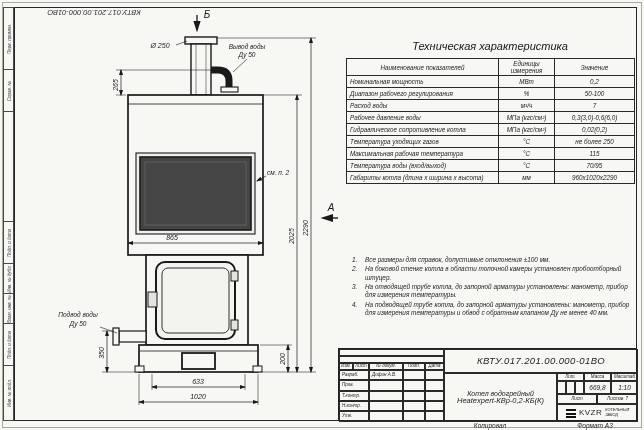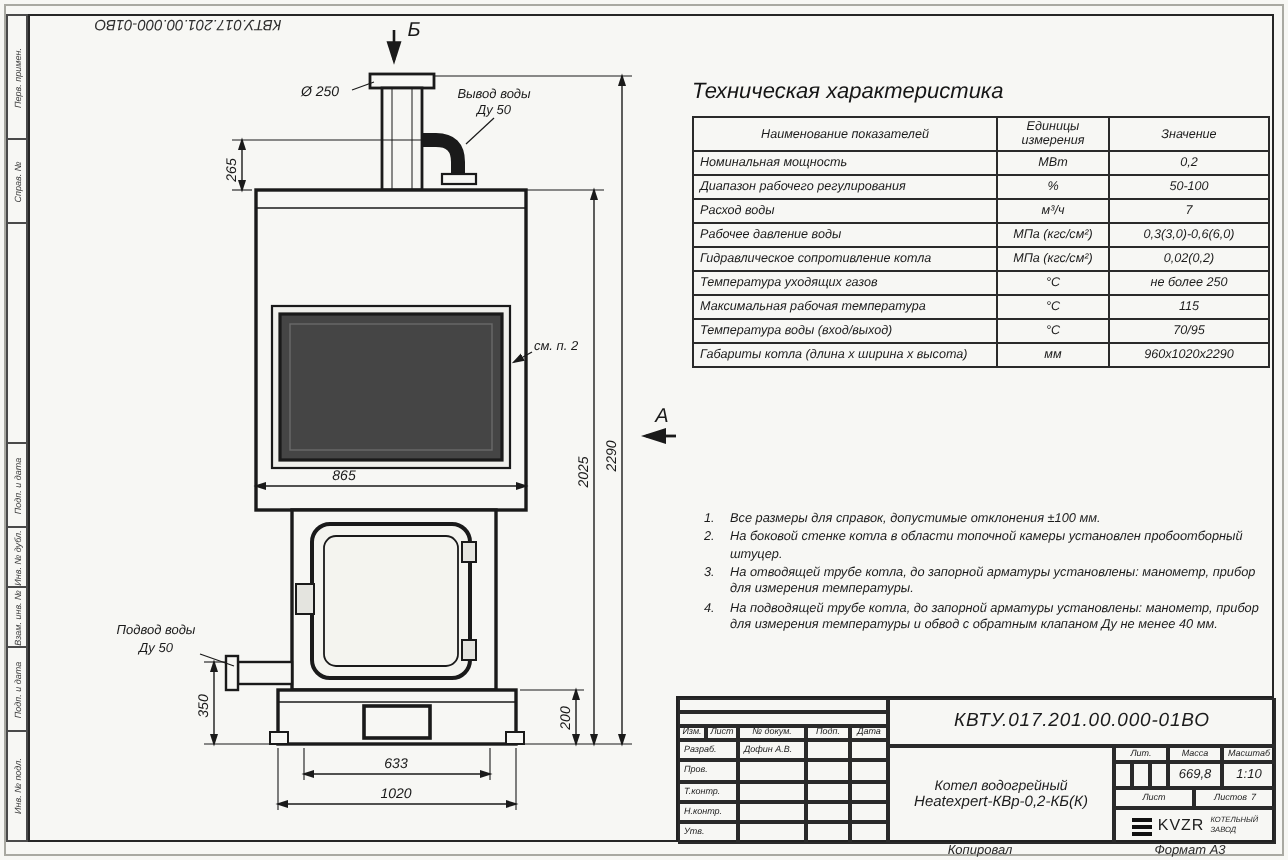--- a/index.html
+++ b/index.html
@@ -11,21 +11,21 @@
   
   .sidecol{position:absolute;left:3px;top:7px;width:11px;height:414px;border:1px solid #4a4a4a;display:flex;flex-direction:column;background:#f7f7f4}
   .sidecell{border-bottom:1px solid #4a4a4a;position:relative}
   .sidecell:last-child{border-bottom:none}
   .sidecell span{position:absolute;left:50%;top:50%;transform:translate(-50%,-50%) rotate(-90deg);white-space:nowrap;font-size:4.5px;color:#3c3c3c}
   .top-desig{position:absolute;left:28px;top:8px;width:132px;text-align:center;font-size:7.5px;color:#2e2e2e;transform:rotate(180deg)}
   
   .draw{position:absolute;left:0;top:0;width:644px;height:430px}
   
   .spec{position:absolute;left:346px;top:40px;width:288px}
-  .spec-title{font-size:11px;margin-bottom:6px;color:#161616}
+  .spec-title{text-align:center;font-size:11px;margin-bottom:6px;color:#161616}
   .spec-t{border-collapse:collapse;width:100%;table-layout:fixed}
   .spec-t th,.spec-t td{border:1px solid #2a2a2a;font-size:6.3px;font-weight:normal;padding:1px 3px;line-height:1.15}
   .spec-t th{text-align:center;vertical-align:middle;height:16px}
   .spec-t td{height:12px}
   .spec-t td.nm{text-align:left}
   .spec-t td.un,.spec-t td.vl{text-align:center}
   
   .notes{position:absolute;left:352px;top:256px;width:282px;font-size:6.4px;line-height:1.3;color:#1c1c1c}
   .note{display:flex;margin-bottom:1px}
   .note .num{flex:none;width:13px}

